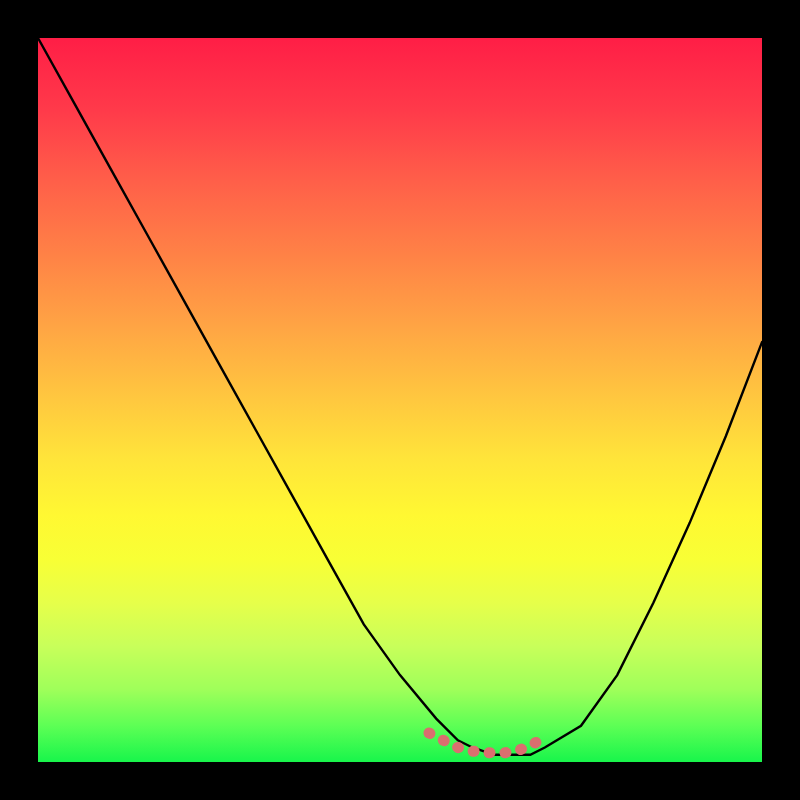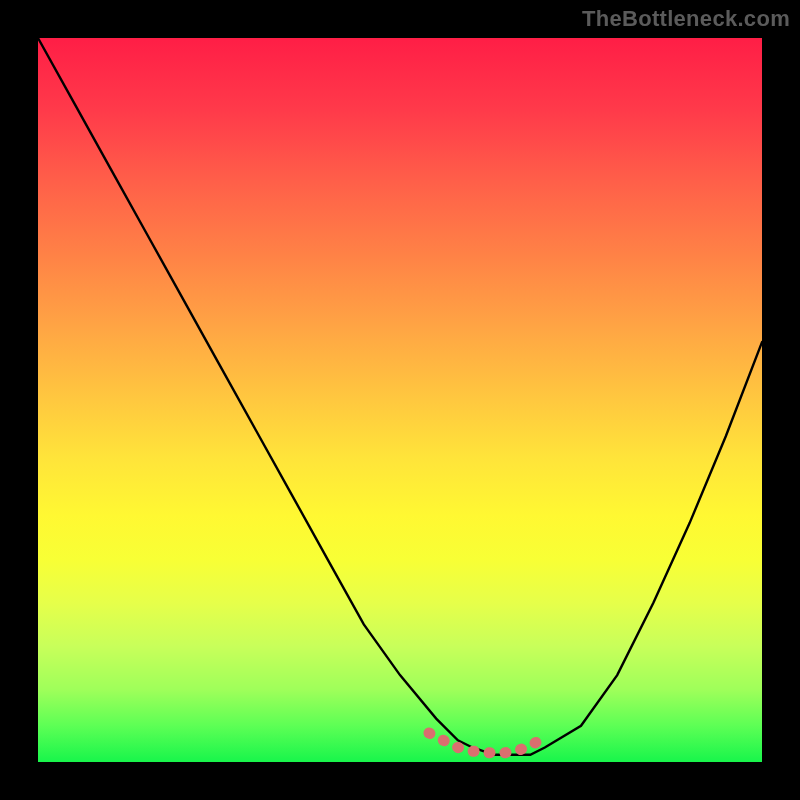--- a/index.html
+++ b/index.html
@@ -55,21 +55,20 @@
     top: 0;
     width: 724px;
     height: 724px;
     overflow: visible;
   }
 </style>
 </head>
 <body>
 
 <div class="frame">
-  <div class="watermark">TheBottleneck.com</div>
   <div class="plot">
     <svg class="curve" viewBox="0 0 724 724" preserveAspectRatio="none">
       <path id="curve-path" d="M0.0 0.0 L36.2 65.2 L72.4 130.3 L108.6 195.5 L144.8 260.6 L181.0 325.8 L217.2 391.0 L253.4 456.1 L289.6 521.3 L325.8 586.4 L362.0 637.1 L398.2 680.6 L419.9 702.3 L434.4 709.5 L456.1 716.8 L470.6 716.8 L492.3 716.8 L506.8 709.5 L543.0 687.8 L579.2 637.1 L615.4 564.7 L651.6 485.1 L687.8 398.2 L724.0 304.1 " fill="none" stroke-width="2.4" stroke-linecap="round" stroke="#000000"></path>
       <g id="markers">
           <path d="M391.0 695.0 L405.4 702.3 L419.9 709.5 L434.4 713.1 L448.9 714.6 L463.4 715.3 L477.8 713.1 L492.3 708.1 L506.8 698.7 " fill="none" stroke="#da6f6f" stroke-width="11" stroke-linecap="round" stroke-dasharray="1 15"></path>
         </g>
     </svg>
   </div>
 </div>
 

